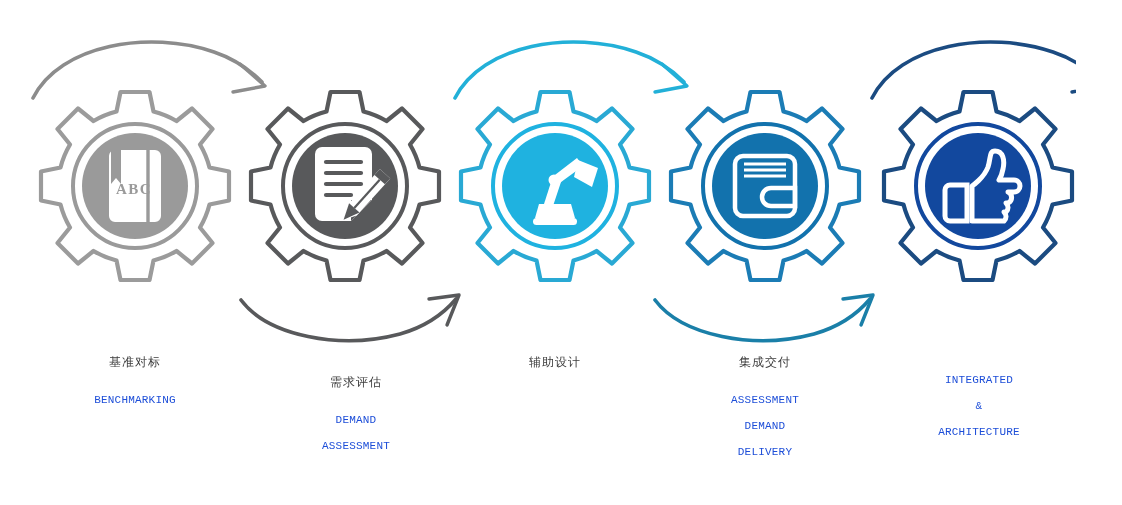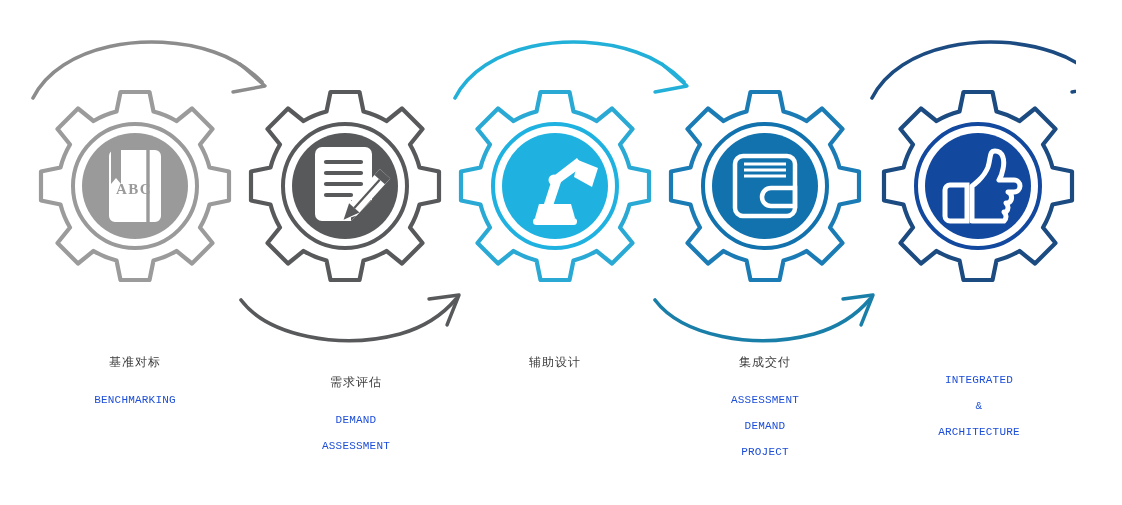--- a/index.html
+++ b/index.html
@@ -242,21 +242,21 @@
 
     <div class="step-label" style="left:455px; width:200px;">
       <div class="label-cn">辅助设计</div>
     </div>
 
     <div class="step-label" style="left:665px; width:200px;">
       <div class="label-cn">集成交付</div>
       <div class="label-en">
         <span>ASSESSMENT</span>
         <span>DEMAND</span>
-        <span>PROJECT</span>
+        <span>DELIVERY</span>
       </div>
     </div>
 
     <div class="step-label" style="left:873px; width:212px;">
       <div class="label-en">
         <span>INTEGRATED</span>
         <span>&amp;</span>
         <span>ARCHITECTURE</span>
       </div>
     </div>

